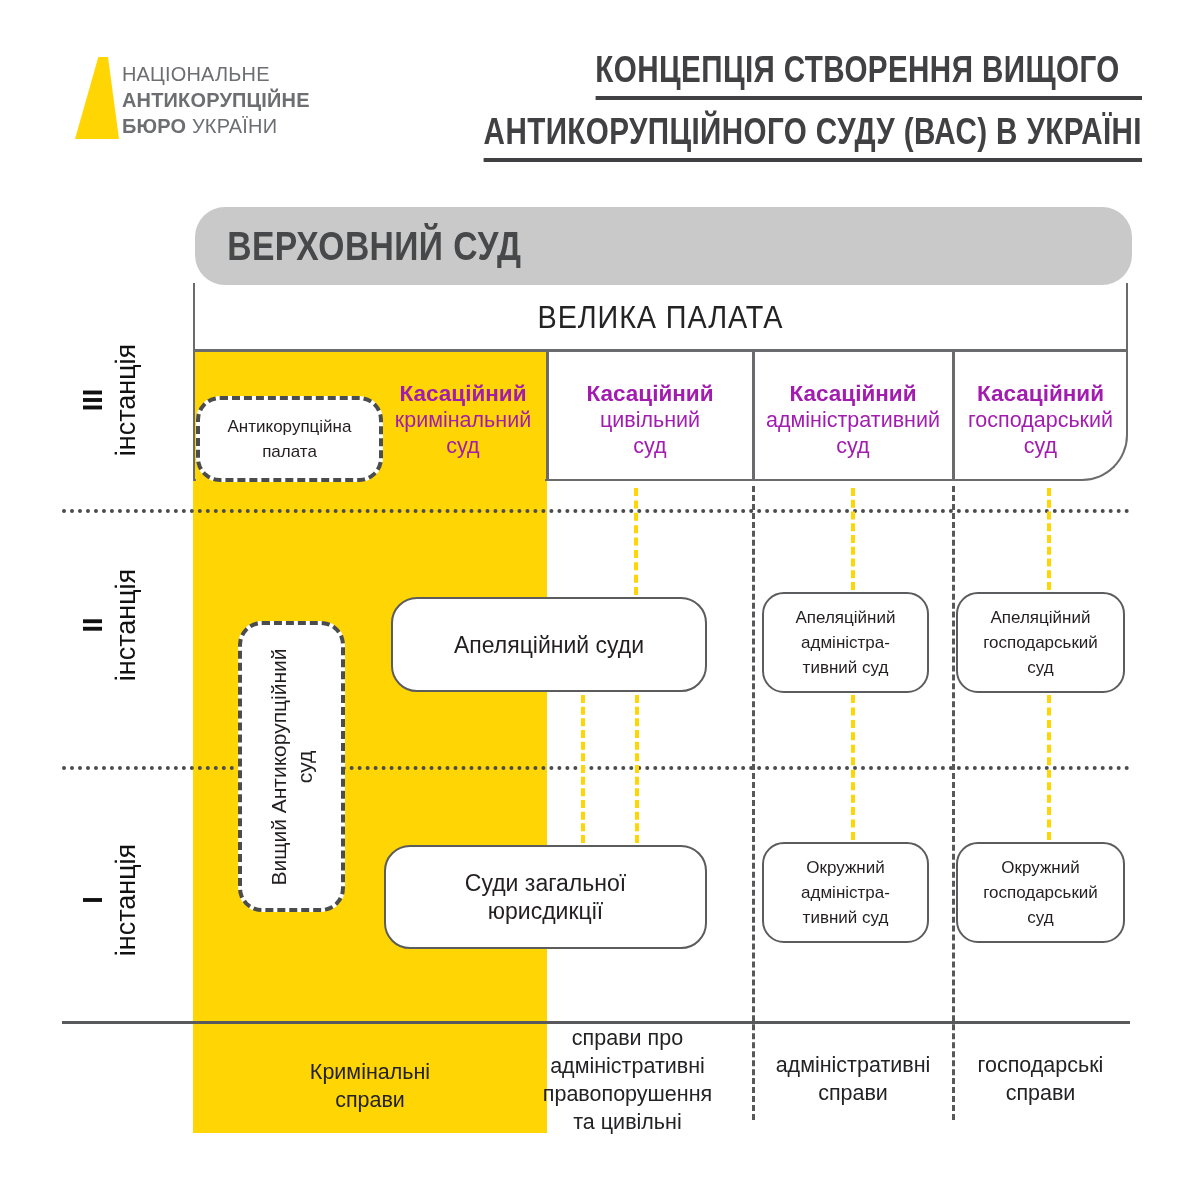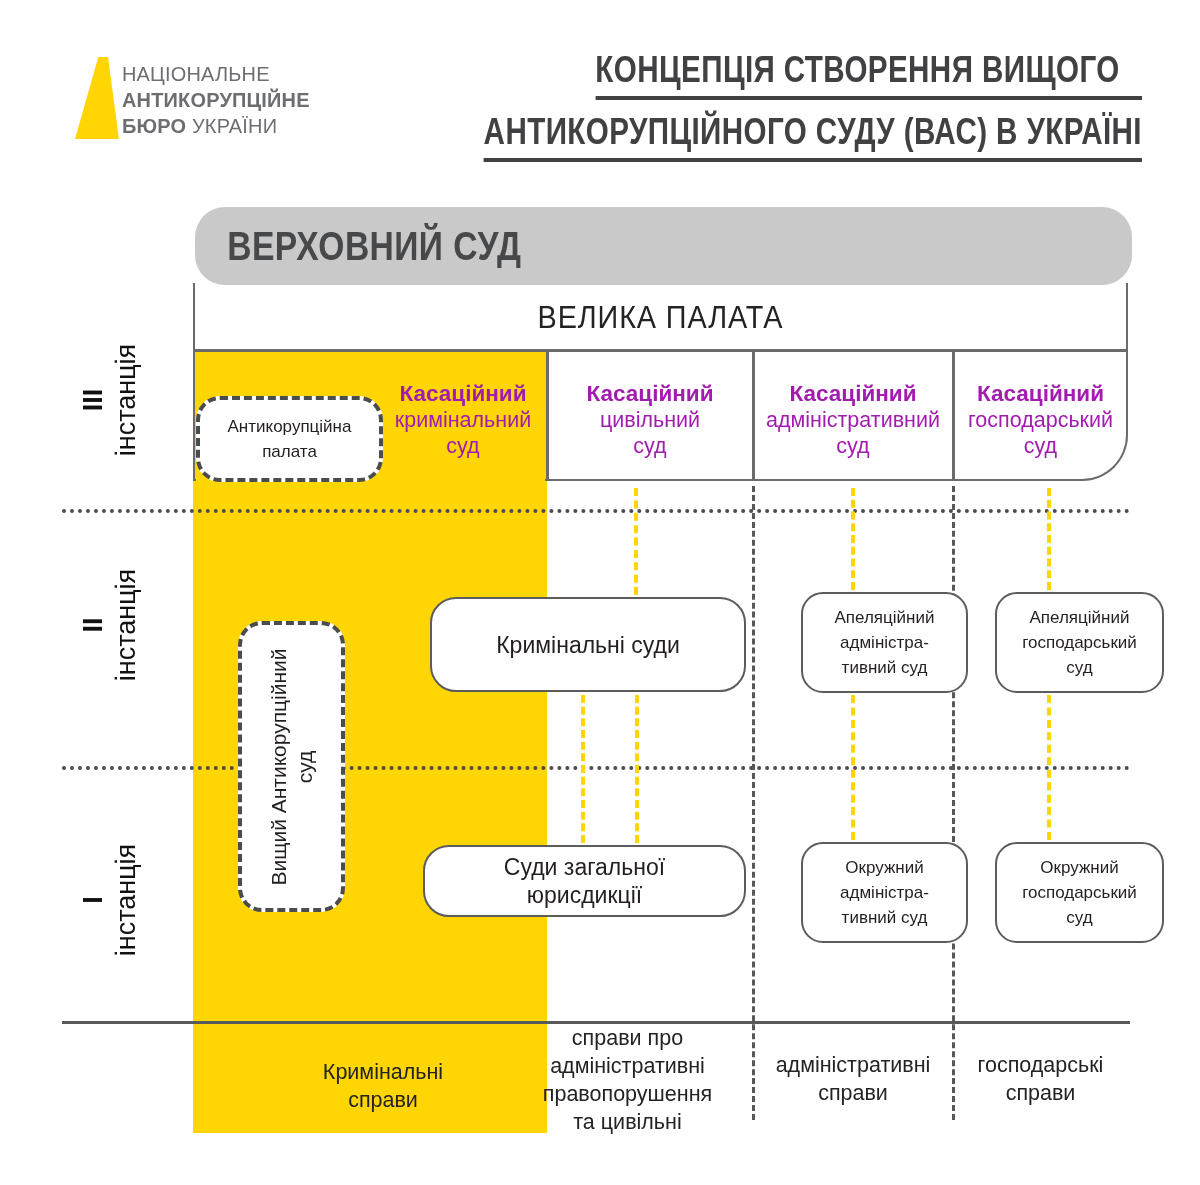--- a/index.html
+++ b/index.html
@@ -38,35 +38,35 @@
   .grand{left:193px;top:299px;width:935px;text-align:center;font-size:32px;color:#232325;
     letter-spacing:1px;z-index:4;transform:scaleX(.9);}
 
   .dotline{left:62px;width:1068px;height:0;border-top:4px dotted #4b4c4e;z-index:2;}
   .gdash{top:486px;height:634px;width:0;border-left:3px dashed #57585a;z-index:2;}
   .ydash{width:0;border-left:4px dashed #ffd504;z-index:2;}
   .baseline{left:62px;top:1021px;width:1068px;height:3px;background:#58595b;z-index:2;}
 
   
   .box{background:#ffffff;border:2.5px solid #5b5c5e;border-radius:26px;box-sizing:border-box;
-    display:flex;align-items:center;justify-content:center;text-align:center;z-index:5;margin-left:39px;}
+    display:flex;align-items:center;justify-content:center;text-align:center;z-index:5;}
   .dashedbox{background:#ffffff;border:4px dashed #4b4c4e;border-radius:24px;box-sizing:border-box;
     display:flex;align-items:center;justify-content:center;text-align:center;z-index:5;}
   .fs21{font-size:17px;line-height:25px;}
   .fs23{font-size:23px;line-height:28px;}
 
   .chamber{left:196px;top:396px;width:187px;height:86px;}
   .hac{left:238px;top:621px;width:107px;height:291px;}
   .hac .rot{position:absolute;left:50%;top:50%;width:291px;
     transform:translate(-50%,-50%) rotate(-90deg);text-align:center;font-size:21px;line-height:26px;}
 
   .appeal-gen{left:391px;top:597px;width:316px;height:95px;}
   .appeal-adm{left:762px;top:592px;width:167px;height:101px;border-radius:22px;}
   .appeal-com{left:956px;top:592px;width:169px;height:101px;border-radius:22px;}
-  .first-gen{left:384px;top:845px;width:323px;height:72px;}
+  .first-gen{left:384px;top:845px;width:323px;height:104px;}
   .first-adm{left:762px;top:842px;width:167px;height:101px;border-radius:22px;}
   .first-com{left:956px;top:842px;width:169px;height:101px;border-radius:22px;}
 
   
   .cass{top:381px;text-align:center;z-index:4;font-size:21.5px;line-height:26px;color:#a21caf;}
   .cass .b{display:block;font-weight:bold;font-size:22.5px;}
 
   
   .inst{width:150px;height:70px;transform:rotate(-90deg);text-align:center;z-index:2;
     font-size:27px;line-height:33px;color:#111;}
@@ -142,21 +142,21 @@
   <div class="abs dashedbox chamber fs21">
     <span class="pre">Антикорупційна
 палата</span>
   </div>
   <div class="abs dashedbox hac">
     <span class="rot pre">Вищий Антикорупційний
 суд</span>
   </div>
 
   <div class="abs box appeal-gen fs23">
-    <span>Кримінальні суди</span>
+    <span>Апеляційний суди</span>
   </div>
   <div class="abs box appeal-adm fs21">
     <span class="pre">Апеляційний
 адміністра-
 тивний суд</span>
   </div>
   <div class="abs box appeal-com fs21">
     <span class="pre">Апеляційний
 господарський
 суд</span>
@@ -180,21 +180,21 @@
   <div class="abs inst" style="left:37px;top:365px;">
     <span class="num">III</span><span>інстанція</span>
   </div>
   <div class="abs inst" style="left:37px;top:590px;">
     <span class="num">II</span><span>інстанція</span>
   </div>
   <div class="abs inst" style="left:37px;top:865px;">
     <span class="num">I</span><span>інстанція</span>
   </div>
 
-  <div class="abs case pre" style="left:206px;width:354px;top:1058px;">Кримінальні
+  <div class="abs case pre" style="left:193px;width:354px;top:1058px;">Кримінальні
 справи</div>
   <div class="abs case pre" style="left:535px;width:185px;top:1024px;">справи про
 адміністративні
 правопорушення
 та цивільні</div>
   <div class="abs case pre" style="left:758px;width:190px;top:1051px;">адміністративні
 справи</div>
   <div class="abs case pre" style="left:948px;width:185px;top:1051px;">господарські
 справи</div>
 

